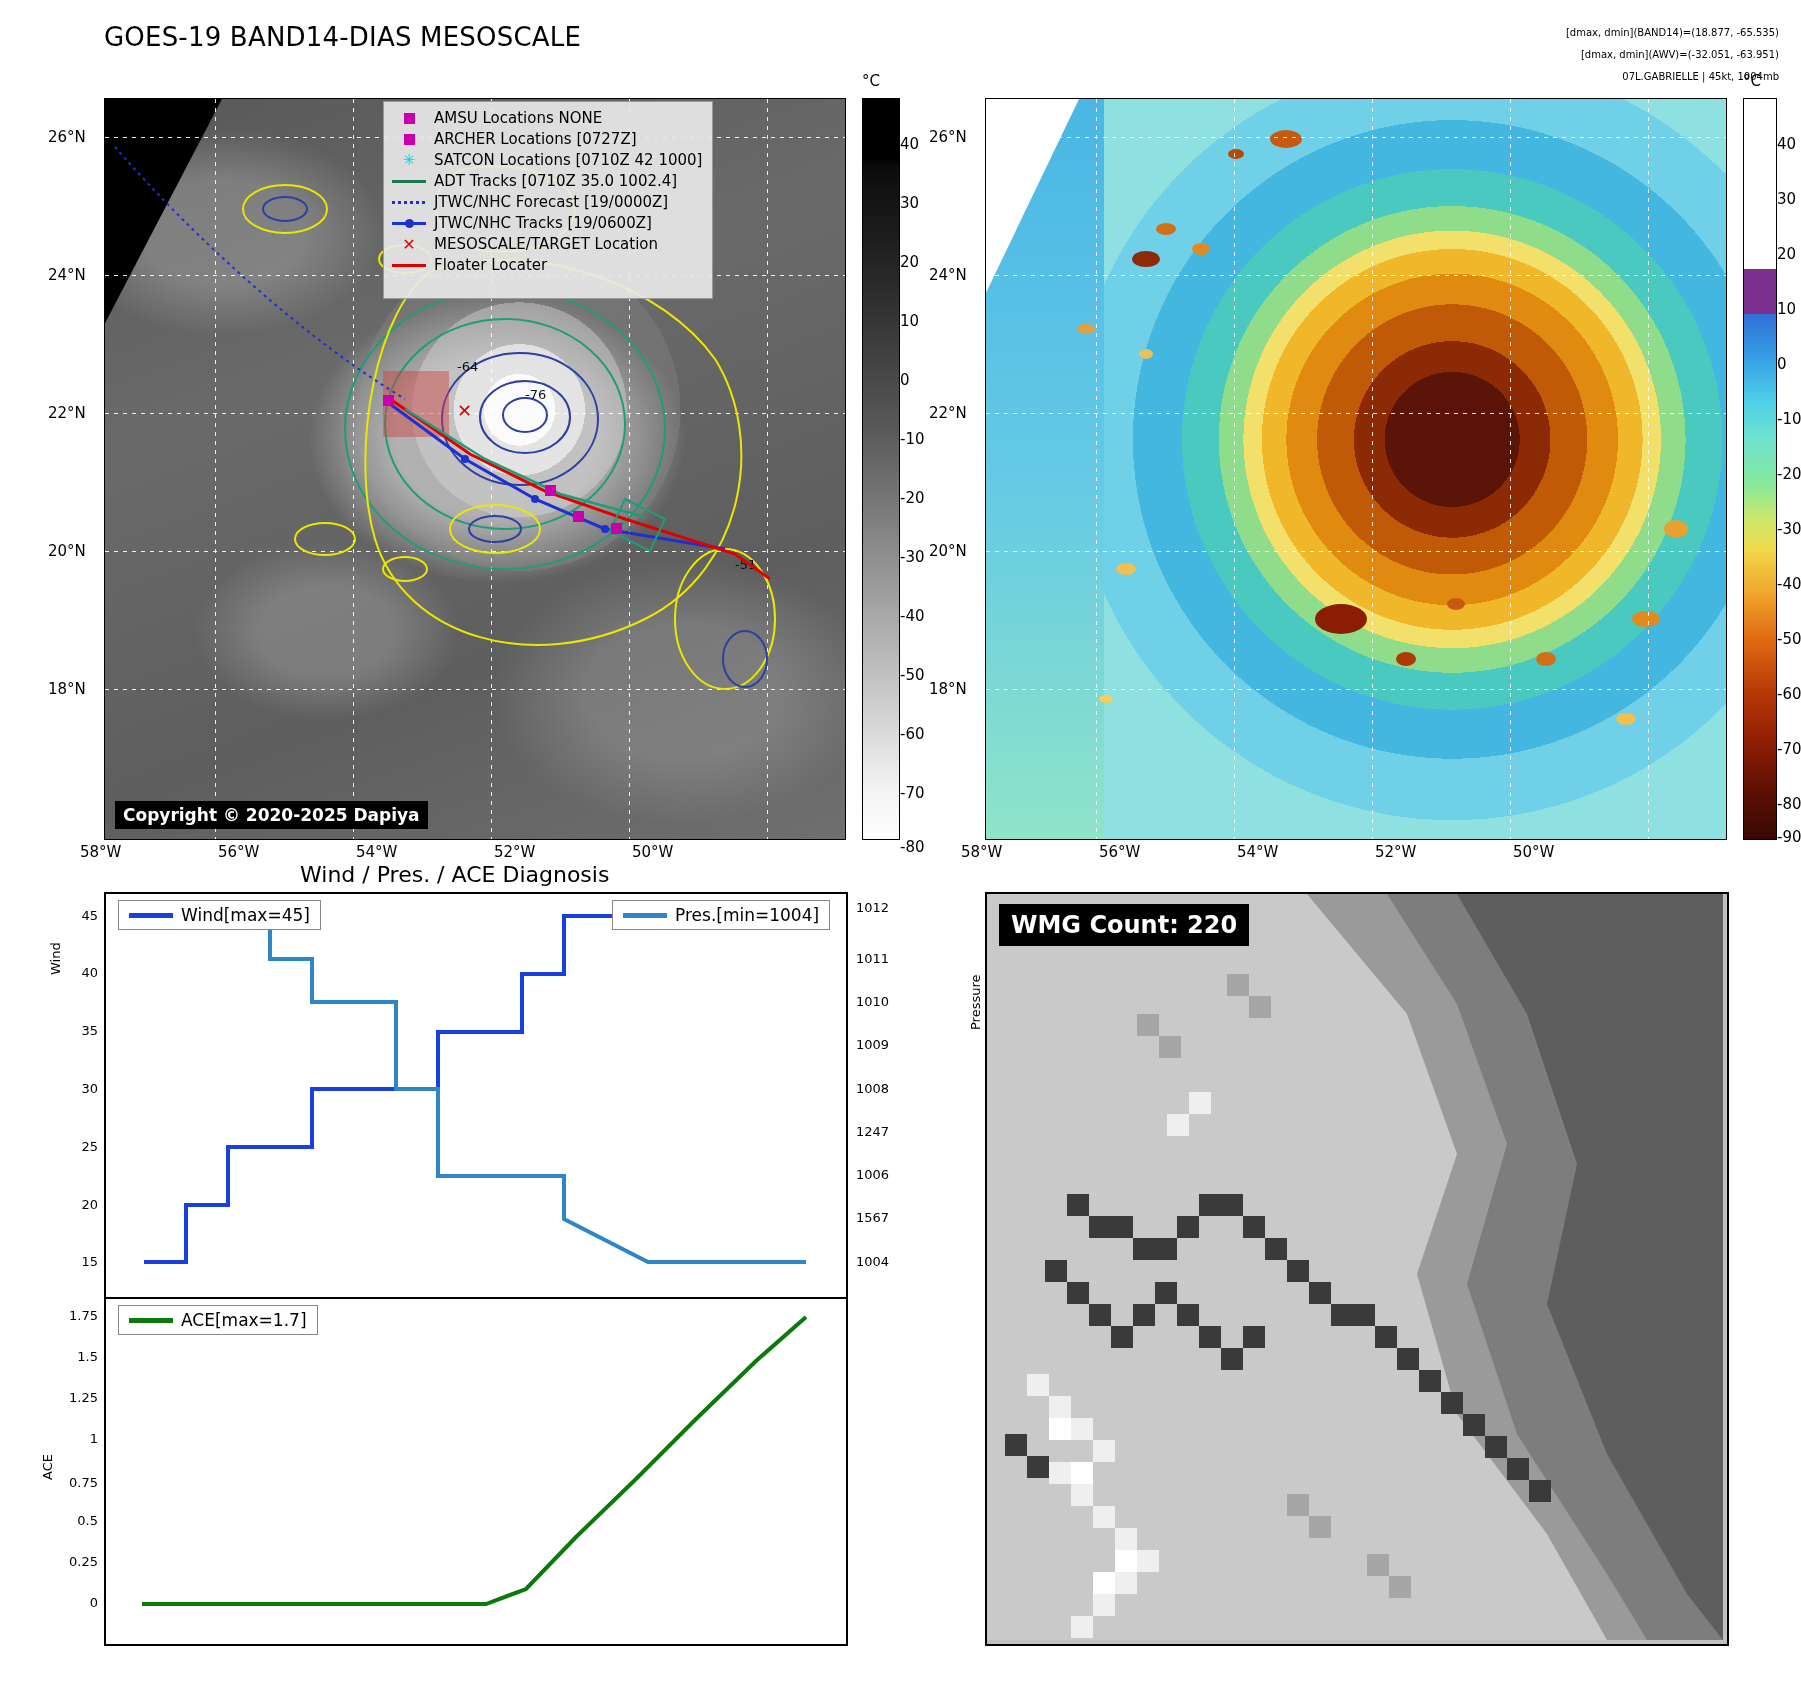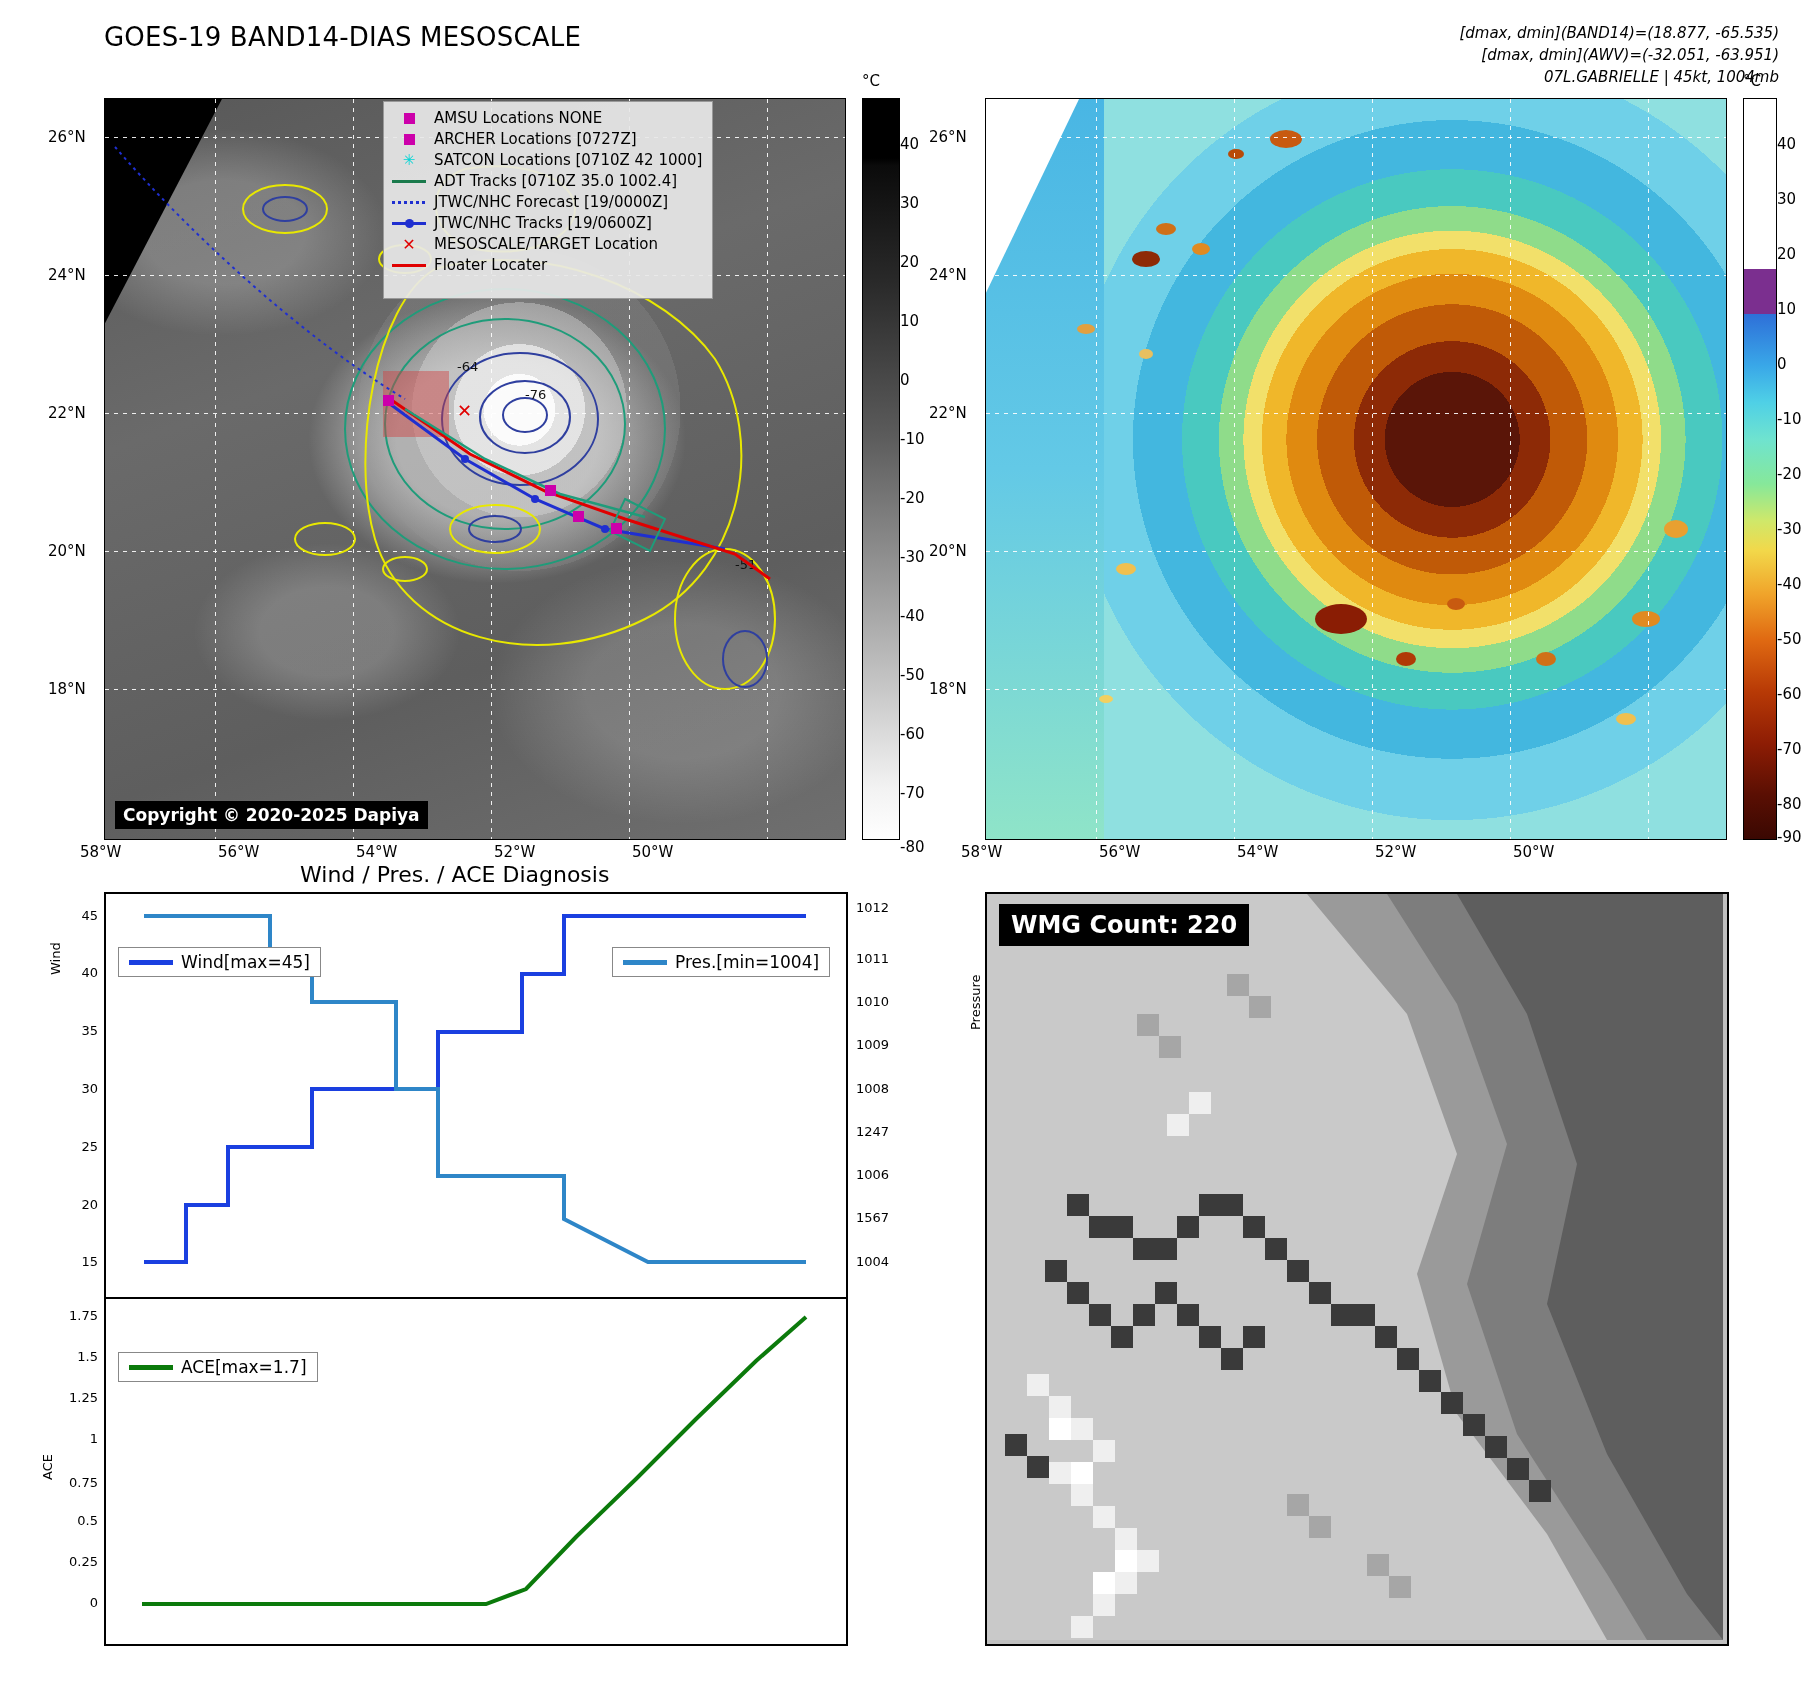--- a/index.html
+++ b/index.html
@@ -46,21 +46,21 @@
   .redx{color:#e00000;font-weight:bold;font-size:16px;line-height:1;}
 
   
   #tl-cbar{left:862px;top:98px;width:36px;height:740px;border:1px solid #000;
      background:linear-gradient(to bottom,#000 0%,#000 9%,#ffffff 9.1%,#ffffff 12%,#111 12.1%,#f5f5f5 92%,#ffffff 100%);}
   .cbar-gray-inner{position:absolute;inset:0;
      background:linear-gradient(to bottom,#000000 0%, #000000 8%, #0b0b0b 9%, #2a2a2a 25%, #5a5a5a 45%, #8f8f8f 62%, #c8c8c8 80%, #f2f2f2 93%, #ffffff 100%);}
   .cbar-unit{position:absolute;font-size:15px;}
 
   
-  #tr-head{right:22px;top:22px;text-align:right;font-size:15px;line-height:22px;font-style:italic;}
+  #tr-head{right:22px;top:22px;text-align:right;font-size:10px;line-height:22px;}
   #tr-plot{left:985px;top:98px;width:740px;height:740px;border:1px solid #000;overflow:hidden;}
   .awv-bg{position:absolute;inset:0;
      background:
        radial-gradient(circle at 63% 46%, #5a1508 0 11%, #8d2a06 11% 16%, #c05a07 16% 22%, #e08a10 22% 27%, #f0b72a 27% 31%, #f2e06a 31% 34%, #8fdc8a 34% 38%, #49c9c0 38% 44%, #43b7df 44% 52%, #6fd0e8 52% 62%, #8fe0e0 62% 100%),
        linear-gradient(180deg,#63c7e8 0%, #79d6e4 30%, #8ee2d0 60%, #8fe5b8 100%);
   }
   .awv-left{position:absolute;left:0;top:0;width:16%;height:100%;
      background:linear-gradient(180deg,#49b6e4 0%, #63c9e6 50%, #8fe4c8 100%);}
   .awv-corner{position:absolute;left:-2px;top:-2px;width:96px;height:200px;background:#fff;
      clip-path:polygon(0 0,100% 0,0 100%);}
@@ -76,21 +76,21 @@
       #e06a12 73%, #b83a06 80%,
       #8e1d04 87%, #5a0f03 94%, #3a0802 100%);}
 
   
   #bl-title{left:300px;top:862px;font-size:22px;}
   #wind-plot{left:104px;top:892px;width:740px;height:405px;border:2px solid #000;background:#fff;}
   #ace-plot{left:104px;top:1297px;width:740px;height:345px;border:2px solid #000;background:#fff;}
   .axis-lab{position:absolute;font-size:13px;}
   .ylab-rot{position:absolute;transform:rotate(-90deg);transform-origin:left top;font-size:13px;}
   .legendbox{position:absolute;background:#fff;border:1px solid #888;padding:4px 10px;
-             display:flex;align-items:center;gap:8px;font-size:17px;margin-top:47px;}
+             display:flex;align-items:center;gap:8px;font-size:17px;}
   .legendbox .ln{width:44px;height:5px;}
 
   
   #wmg-plot{left:985px;top:892px;width:740px;height:750px;border:2px solid #000;overflow:hidden;background:#b5b5b5;}
   #wmg-badge{position:absolute;left:12px;top:10px;background:#000;color:#fff;font-weight:bold;
              font-size:24px;padding:7px 12px;}
 </style>
 </head>
 <body>
 

